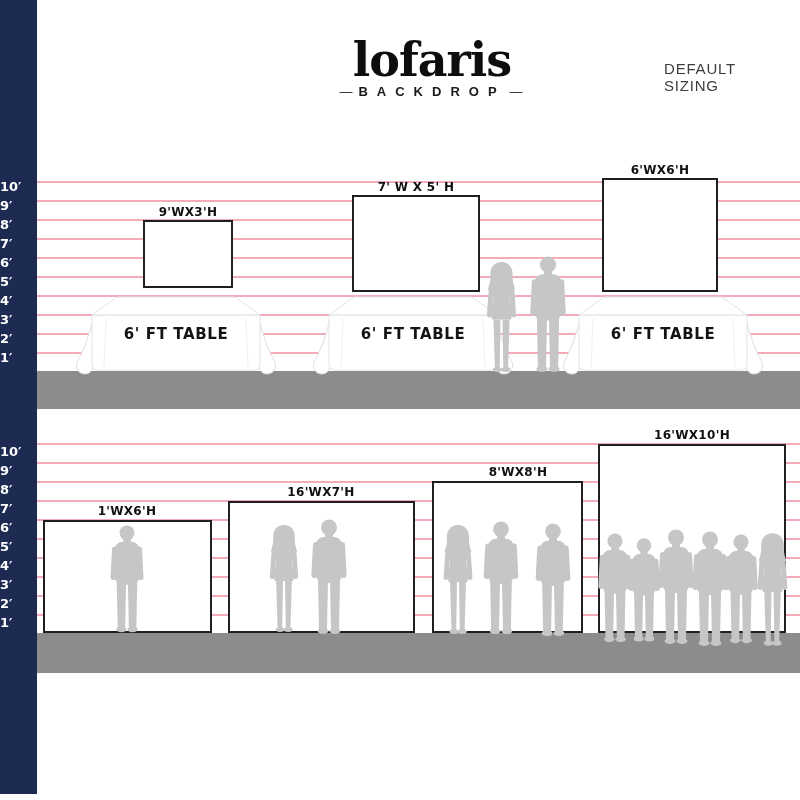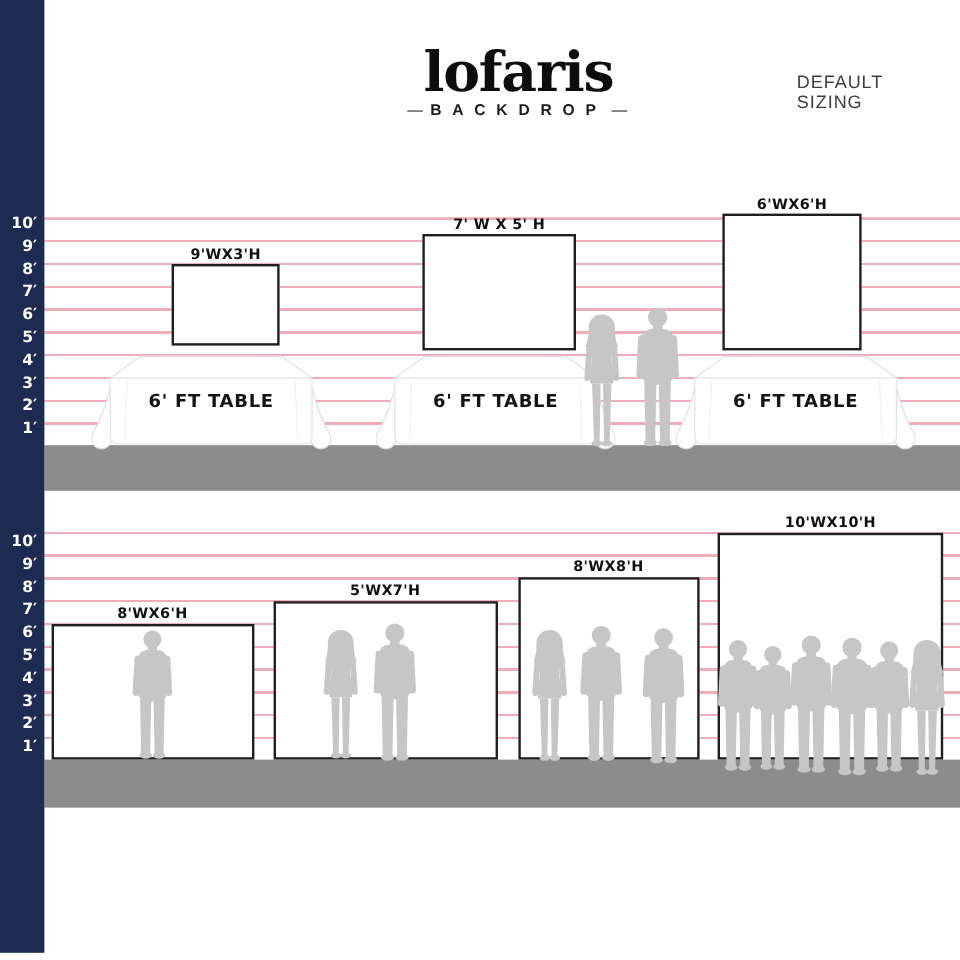--- a/index.html
+++ b/index.html
@@ -4,21 +4,21 @@
 <style>
   :root{
     --navy:#1d2b52; --pink:#f1abb9; --floor:#8c8c8c; --silhouette:#c6c6c6;
   }
   html,body{margin:0;padding:0;background:#fff;}
   .canvas{position:relative;width:800px;height:800px;background:#ffffff;overflow:hidden;
           font-family:"Liberation Sans",sans-serif;}
 
   
   .sidebar{position:absolute;left:0;top:0;width:37px;height:794px;background:var(--navy);z-index:3;}
-  .scale-label{position:absolute;left:0;width:31px;text-align:right;color:#fff;
+  .scale-label{position:absolute;left:0;width:31px;text-align:left;color:#fff;
                font-family:"DejaVu Sans",sans-serif;font-weight:bold;font-size:13px;line-height:13px;
                z-index:4;}
 
   
   .hdr-left{position:absolute;left:50px;top:50px;font-family:"Liberation Serif",serif;
             font-size:13.5px;line-height:19px;letter-spacing:.3px;color:#1b1b1b;z-index:5;}
   .brand{position:absolute;left:0;top:36px;width:800px;text-align:center;z-index:5;margin-left:32px;}
   .brand-word{font-family:"DejaVu Serif",serif;font-weight:bold;font-size:46px;line-height:48px;
               letter-spacing:-1px;color:#0d0d0d;}
   .brand-sub{margin-top:0;font-size:13px;letter-spacing:2px;color:#1a1a1a;
@@ -154,42 +154,42 @@
   <svg class="table-svg" style="left:563px;top:294px">
       <use href="#tablecloth"></use>
     </svg>
   <div class="table-label" style="left:583px;top:326px">6' FT TABLE</div>
 
   <svg class="people" style="left:482px;top:254px;width:92px;height:122px" viewBox="0 0 92 122">
     <use href="#p-woman" x="3" y="7" width="33" height="115"></use>
     <use href="#p-man" x="45" y="1" width="42" height="121"></use>
   </svg>
 
-  <div class="bd-label" style="left:57px;top:504px;width:140px">8'WX6'H</div>
+  <div class="bd-label" style="left:57px;top:504px;width:140px">1'WX6'H</div>
   <div class="backdrop" style="left:43px;top:520px;width:169px;height:113px"></div>
   <svg class="people" style="left:103px;top:524px;width:48px;height:112px" viewBox="0 0 48 112">
     <use href="#p-man" x="5" y="0" width="38" height="112"></use>
   </svg>
 
-  <div class="bd-label" style="left:251px;top:485px;width:140px">5'WX7'H</div>
+  <div class="bd-label" style="left:251px;top:485px;width:140px">16'WX7'H</div>
   <div class="backdrop" style="left:228px;top:501px;width:187px;height:132px"></div>
   <svg class="people" style="left:258px;top:516px;width:100px;height:122px" viewBox="0 0 100 122">
     <use href="#p-woman" x="10" y="8" width="32" height="112"></use>
     <use href="#p-man" x="50" y="2" width="42" height="120"></use>
   </svg>
 
-  <div class="bd-label" style="left:437px;top:465px;width:140px">8'WX8'H</div>
+  <div class="bd-label" style="left:448px;top:465px;width:140px">8'WX8'H</div>
   <div class="backdrop" style="left:432px;top:481px;width:151px;height:152px"></div>
   <svg class="people" style="left:440px;top:516px;width:138px;height:124px" viewBox="0 0 138 124">
     <use href="#p-woman" x="2" y="8" width="32" height="114"></use>
     <use href="#p-man" x="40" y="4" width="42" height="118"></use>
     <use href="#p-man" x="92" y="6" width="42" height="118"></use>
   </svg>
 
-  <div class="bd-label" style="left:612px;top:428px;width:160px">10'WX10'H</div>
+  <div class="bd-label" style="left:612px;top:428px;width:160px">16'WX10'H</div>
   <div class="backdrop" style="left:598px;top:444px;width:188px;height:189px"></div>
   <svg class="people" style="left:594px;top:518px;width:198px;height:134px" viewBox="0 0 198 134">
     <use href="#p-man" x="2" y="10" width="38" height="122"></use>
     <use href="#p-man" x="32" y="14" width="36" height="118"></use>
     <use href="#p-man" x="62" y="6" width="40" height="128"></use>
     <use href="#p-man" x="96" y="10" width="40" height="124"></use>
     <use href="#p-man" x="128" y="12" width="38" height="120"></use>
     <use href="#p-woman" x="162" y="14" width="33" height="118"></use>
   </svg>
 

